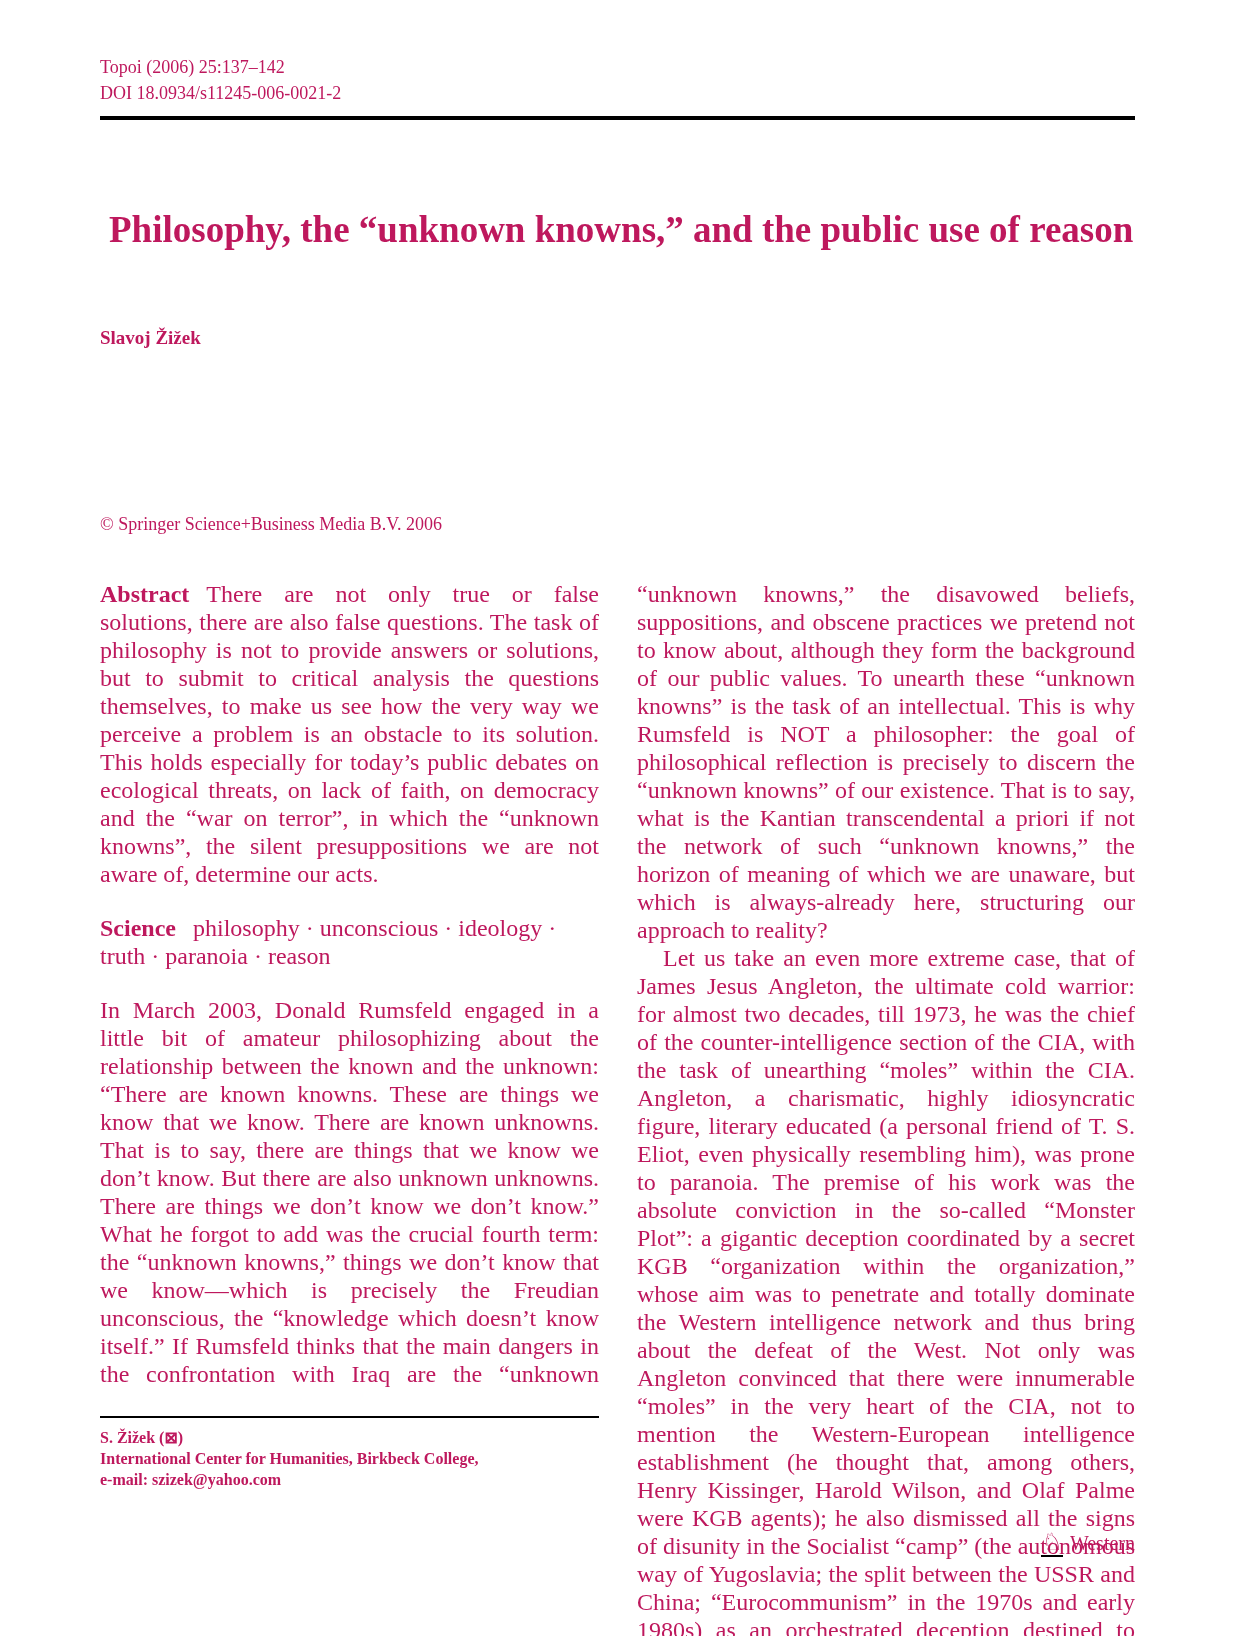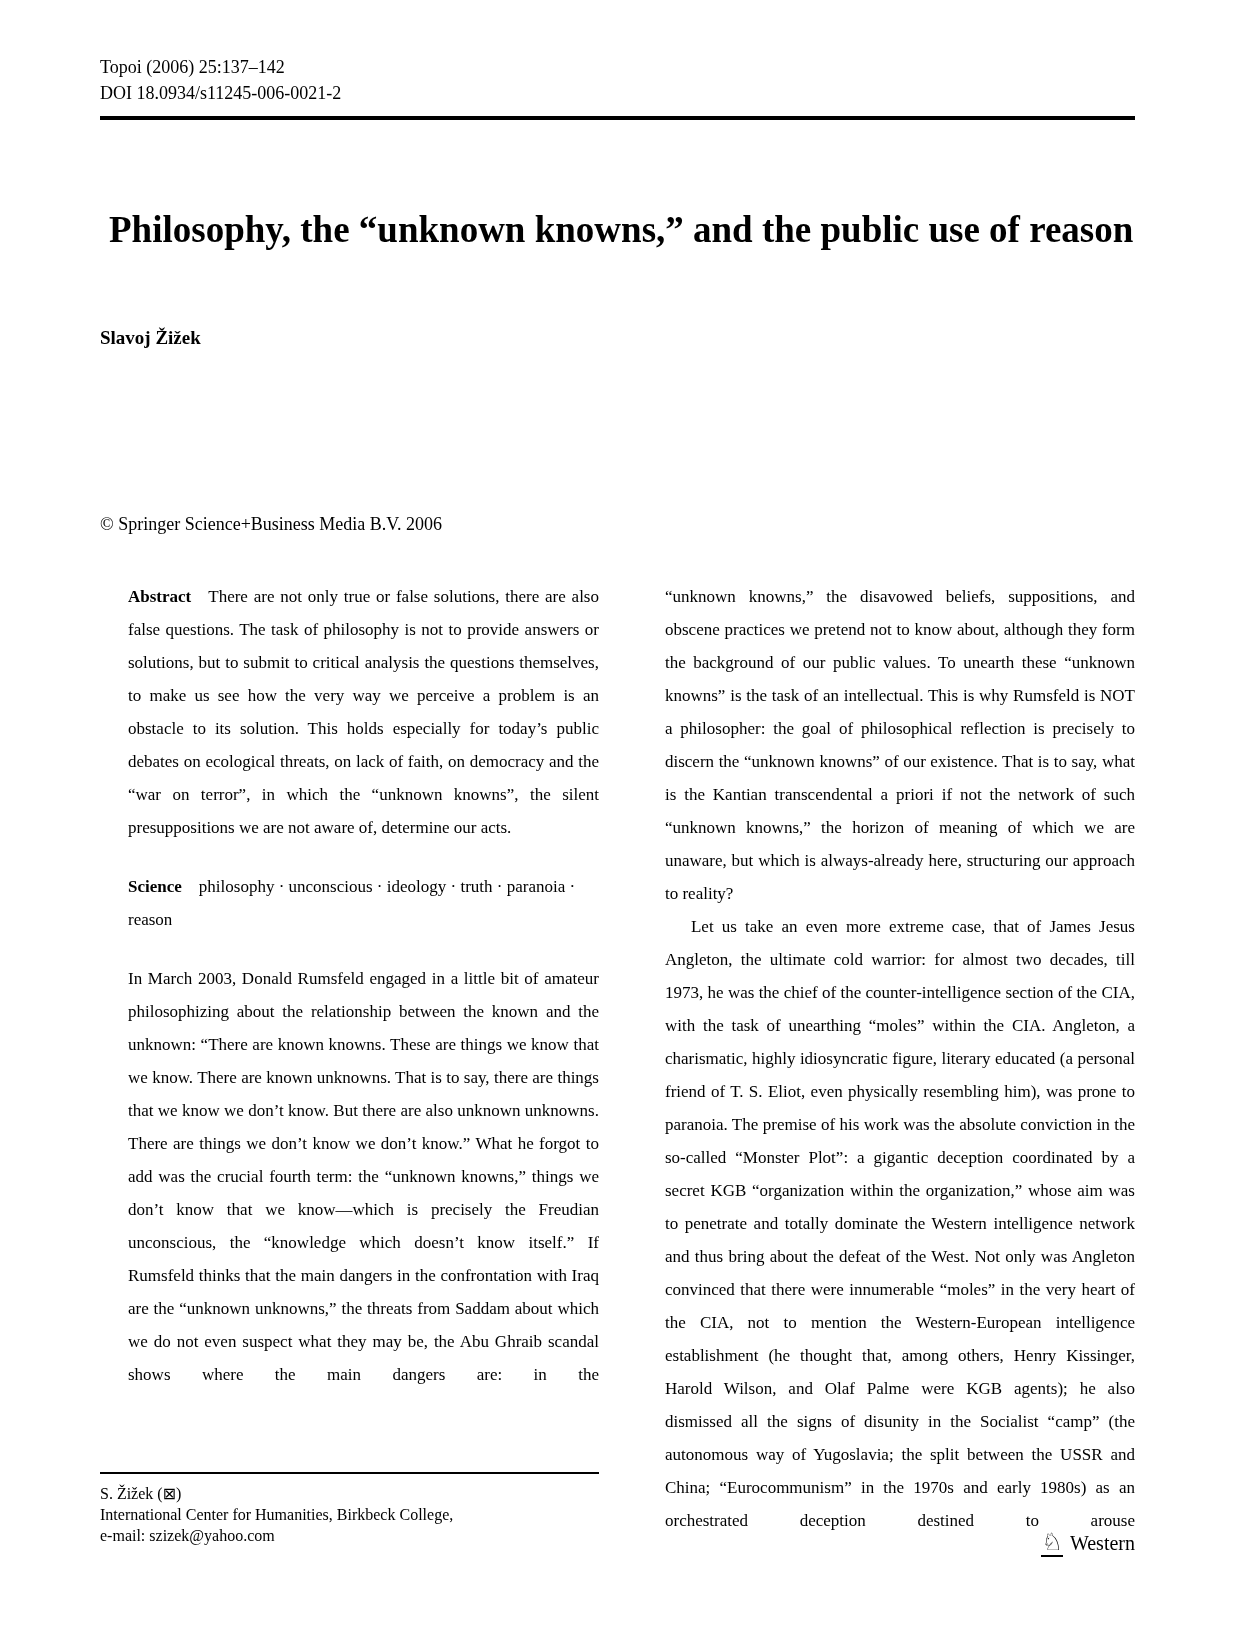--- a/index.html
+++ b/index.html
@@ -2,21 +2,21 @@
 <html><head>
 <meta charset="utf-8">
 <style>
   html, body { margin: 0; padding: 0; background: #ffffff; }
   .page {
     position: relative;
     width: 1241px;
     height: 1636px;
     background: #ffffff;
     font-family: "Liberation Serif", serif;
-    color: #000000;
+    color: #be185d;
     overflow: hidden;
   }
   .masthead {
     position: absolute;
     left: 100px;
     top: 54px;
     font-size: 18px;
     line-height: 26px;
   }
   .rule {
@@ -52,41 +52,42 @@
     font-size: 18px;
   }
   .columns {
     position: absolute;
     left: 100px;
     top: 580px;
     width: 1035px;
     display: flex;
     gap: 38px;
   }
-  .col { font-size: 17px; line-height: 33px; margin-left: 28px; }
+  .col { font-size: 24px; line-height: 28px; }
   .col-left  { width: 499px; height: 810px; overflow: hidden; }
   .col-right { width: 498px; }
   .col p {
     margin: 0 0 26px 0;
     text-align: justify;
     hyphens: manual;
     -webkit-hyphens: manual;
   }
   .plabel { font-weight: bold; padding-right: 17px; }
   .keywords { text-align: left !important; }
   .body-p { margin-bottom: 0 !important; }
   .cont { text-align-last: justify; }
   .indent { text-indent: 26px; }
   .footnote {
     position: absolute;
     left: 100px;
-    top: 1472px;
+    top: 1416px;
     width: 499px;
     font-size: 16px;
     line-height: 21px;
+    font-weight: bold;
   }
   .fn-rule {
     width: 499px;
     height: 2px;
     background: #000;
     margin-bottom: 9px;
   }
   .publisher {
     position: absolute;
     top: 1530px;

